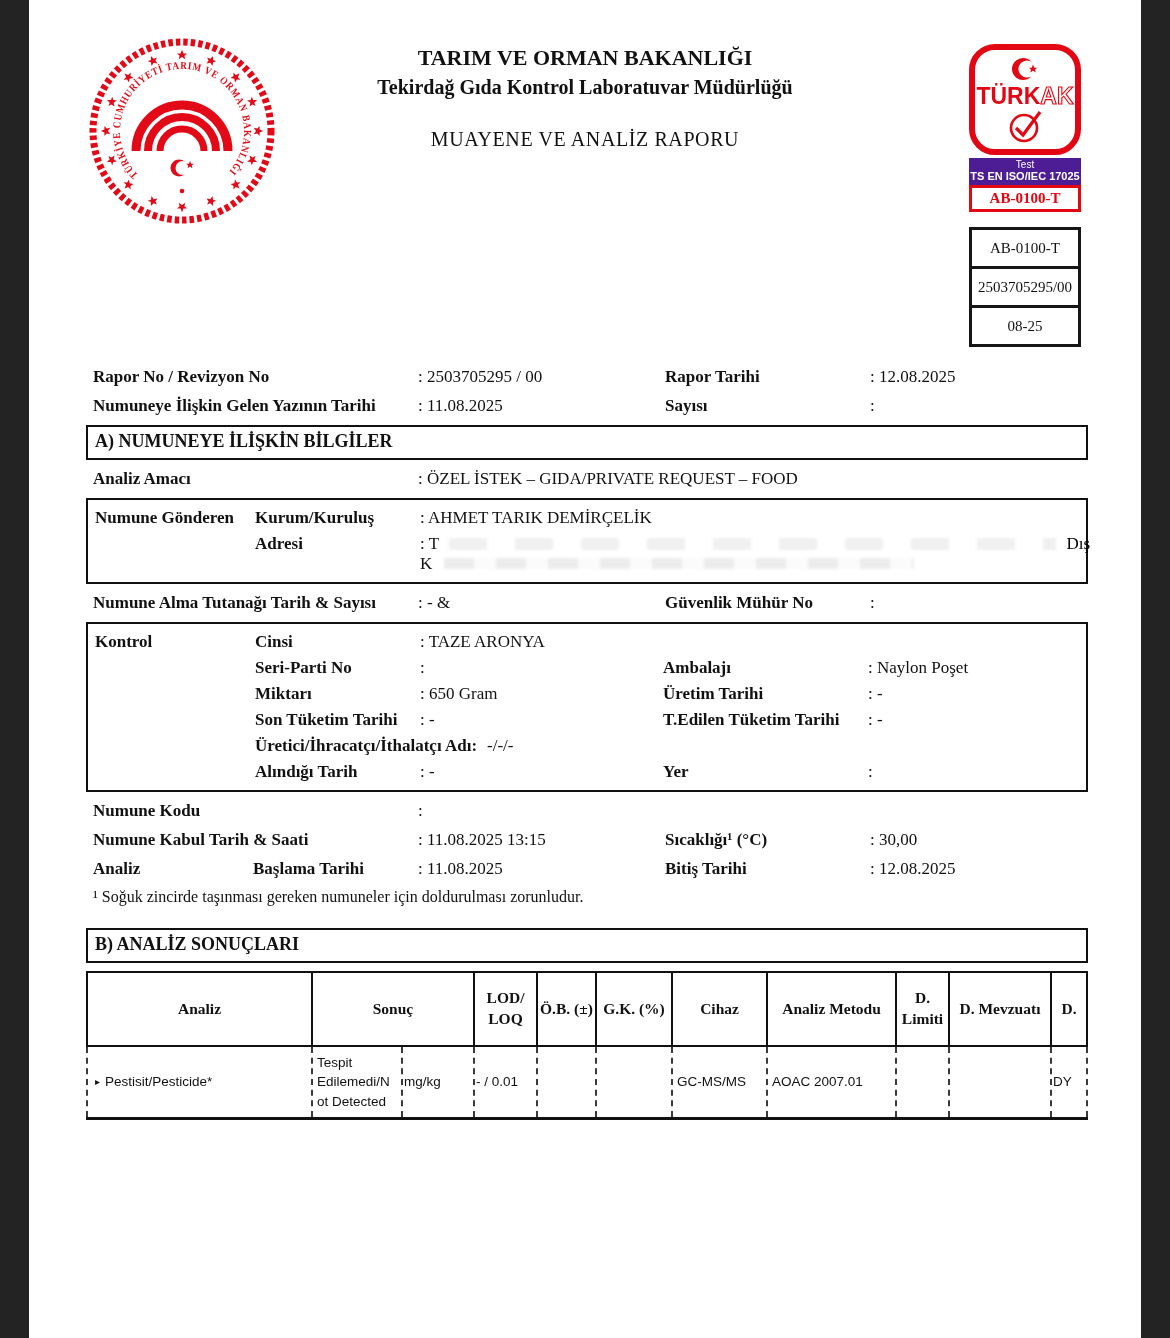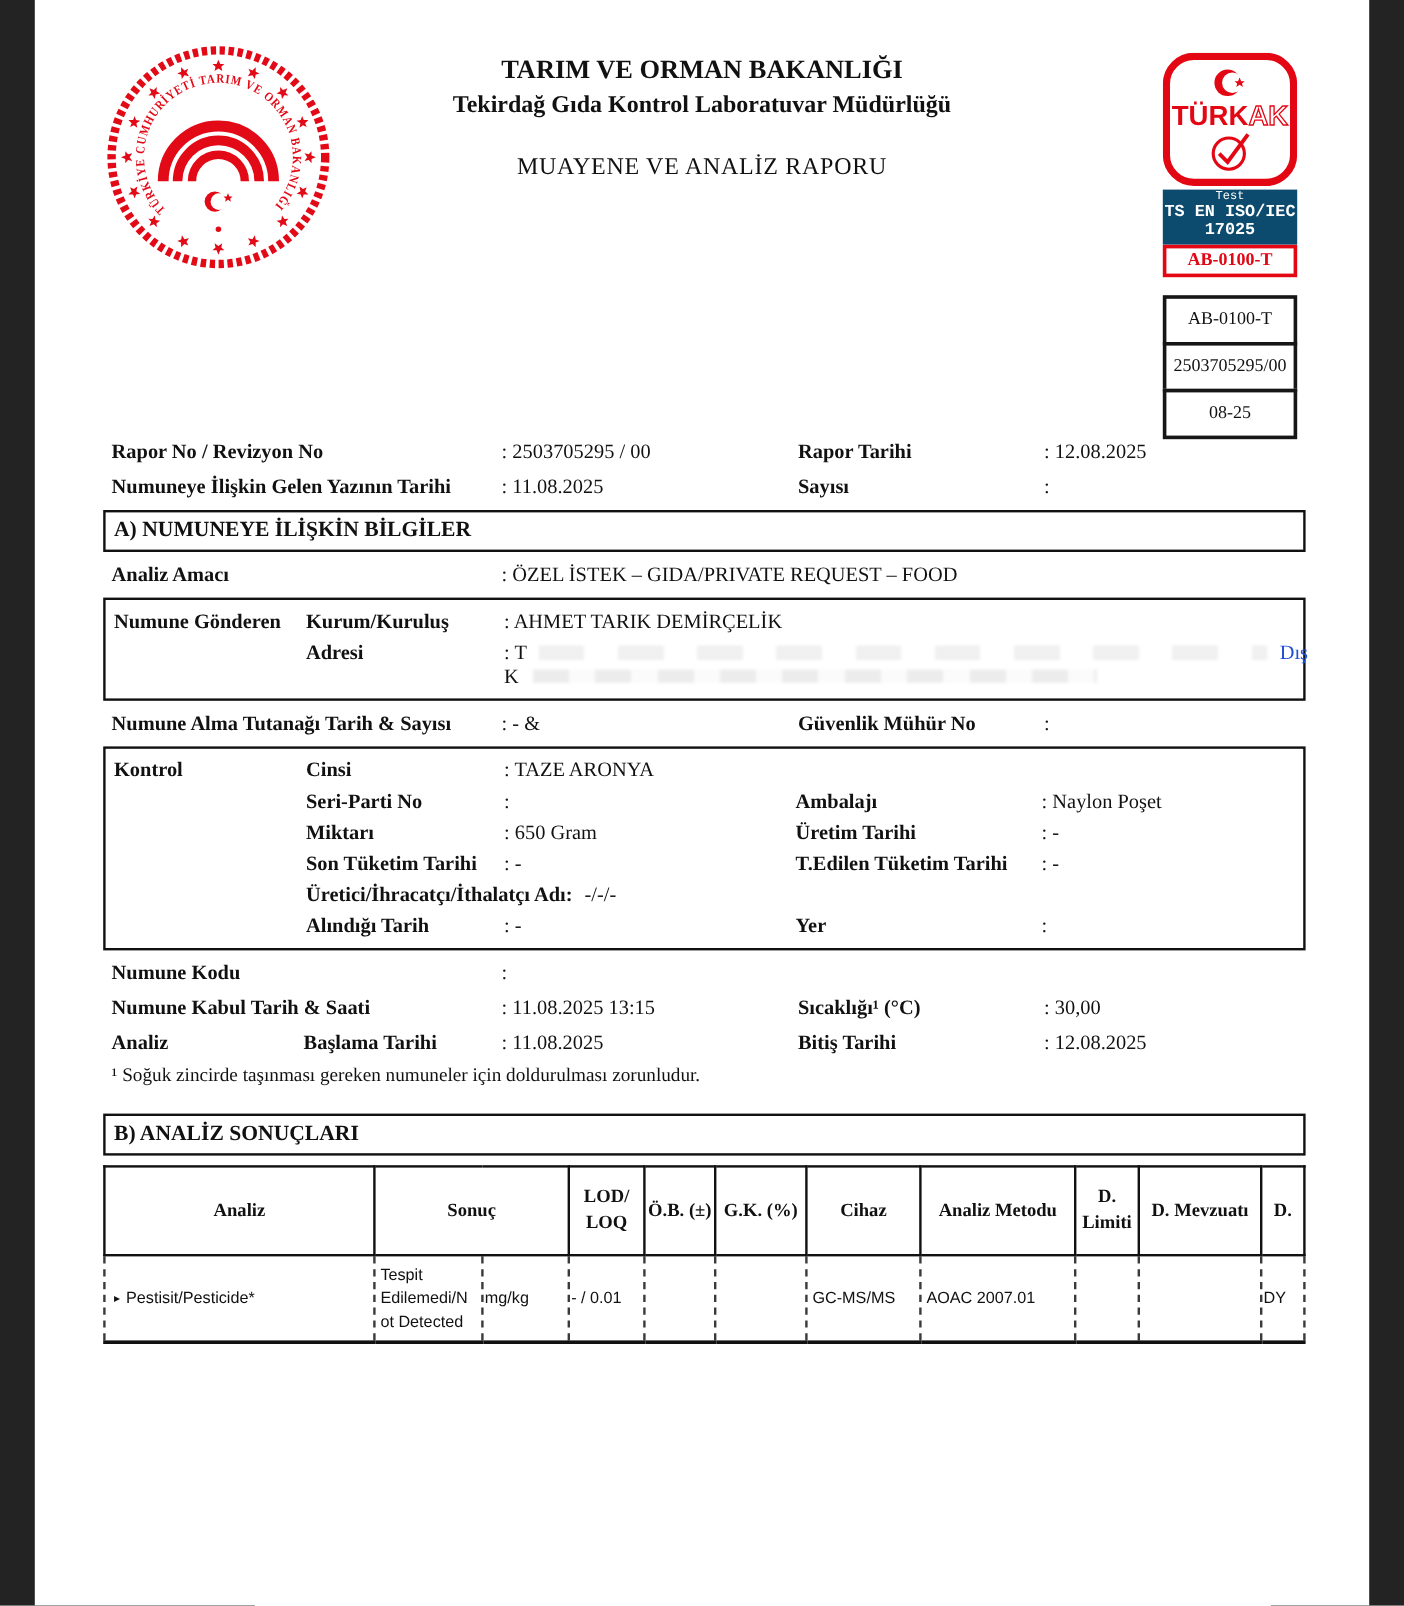--- a/index.html
+++ b/index.html
@@ -13,24 +13,24 @@
   .header { position:relative; height:358px; }
   .seal { position:absolute; left:56px; top:34px; width:194px; height:194px; }
   .htitles { position:absolute; left:228px; top:40px; width:656px; text-align:center; }
   .tc { font-size:20px; font-weight:bold; letter-spacing:1px; }
   .ministry { font-size:22px; font-weight:bold; margin-top:5px; }
   .lab { font-size:20px; font-weight:bold; margin-top:5px; }
   .rtitle { font-size:20px; font-weight:normal; margin-top:29px; letter-spacing:0.6px; }
 
   .badge { position:absolute; left:940px; top:44px; width:112px; }
   svg.turkak { width:112px; height:112px; display:block; }
-  .band { margin-top:2px; background:#0c4a6e; color:#fff; text-align:center; padding:1px 0 3px; line-height:1.1;
-          font-family:Liberation Mono, monospace; }
+  .band { margin-top:2px; background:#4c1d95; color:#fff; text-align:center; padding:1px 0 3px; line-height:1.1;
+          font-family:Liberation Sans, sans-serif; }
   .band .t1 { font-size:10px; }
-  .band .t2 { font-size:14px; font-weight:bold; }
+  .band .t2 { font-size:11px; font-weight:bold; }
   .abbox { border:3px solid #e30613; color:#e30613; font-weight:bold; font-size:15px; text-align:center;
            padding:2px 0; background:#fff; }
   .stack { margin-top:15px; }
   .blackbox { border:3px solid #161616; height:36px; display:flex; align-items:center; justify-content:center;
               font-size:15px; background:#fff; }
   .blackbox + .blackbox { margin-top:-3px; }
 
   
   .content { padding:0 53px 0 57px; font-size:17px; }
   .frow { display:flex; align-items:baseline; padding-left:7px; margin:9px 0; }
@@ -48,21 +48,21 @@
   .groupbox .frow { margin:6px 0; }
 
   
   .adrline { display:flex; align-items:baseline; }
   .wisp { flex:1; height:12px; align-self:center; margin:0 10px;
           background:repeating-linear-gradient(90deg,#f0f0f0 0 38px,#ffffff 38px 66px);
           filter:blur(1.5px); }
   .wisp2 { display:inline-block; width:470px; height:11px; vertical-align:middle; margin-left:12px;
            background:repeating-linear-gradient(90deg,#ececec 0 30px,#fbfbfb 30px 52px);
            filter:blur(1.5px); }
-  .adrend { color:#1d4ed8; flex:none; margin-right:-4px; }
+  .adrend { color:#000000; flex:none; margin-right:-4px; }
 
   .footnote { font-size:16px; margin:6px 0 22px; padding-left:7px; }
 
   
   table.btable { border-collapse:collapse; table-layout:fixed; width:1000px; margin-top:8px; }
   .btable th { border:2px solid #111; font-size:15.5px; font-weight:bold; height:72px; padding:0 2px;
                text-align:center; vertical-align:middle; line-height:1.35; }
   .btable td { height:66px; font-family:"Liberation Sans","DejaVu Sans",sans-serif; font-size:13.5px;
                border-left:2px dashed #3a3a3a; border-bottom:3px solid #111; vertical-align:middle;
                padding:2px 4px; overflow-wrap:break-word; word-break:break-word; line-height:1.45; }

